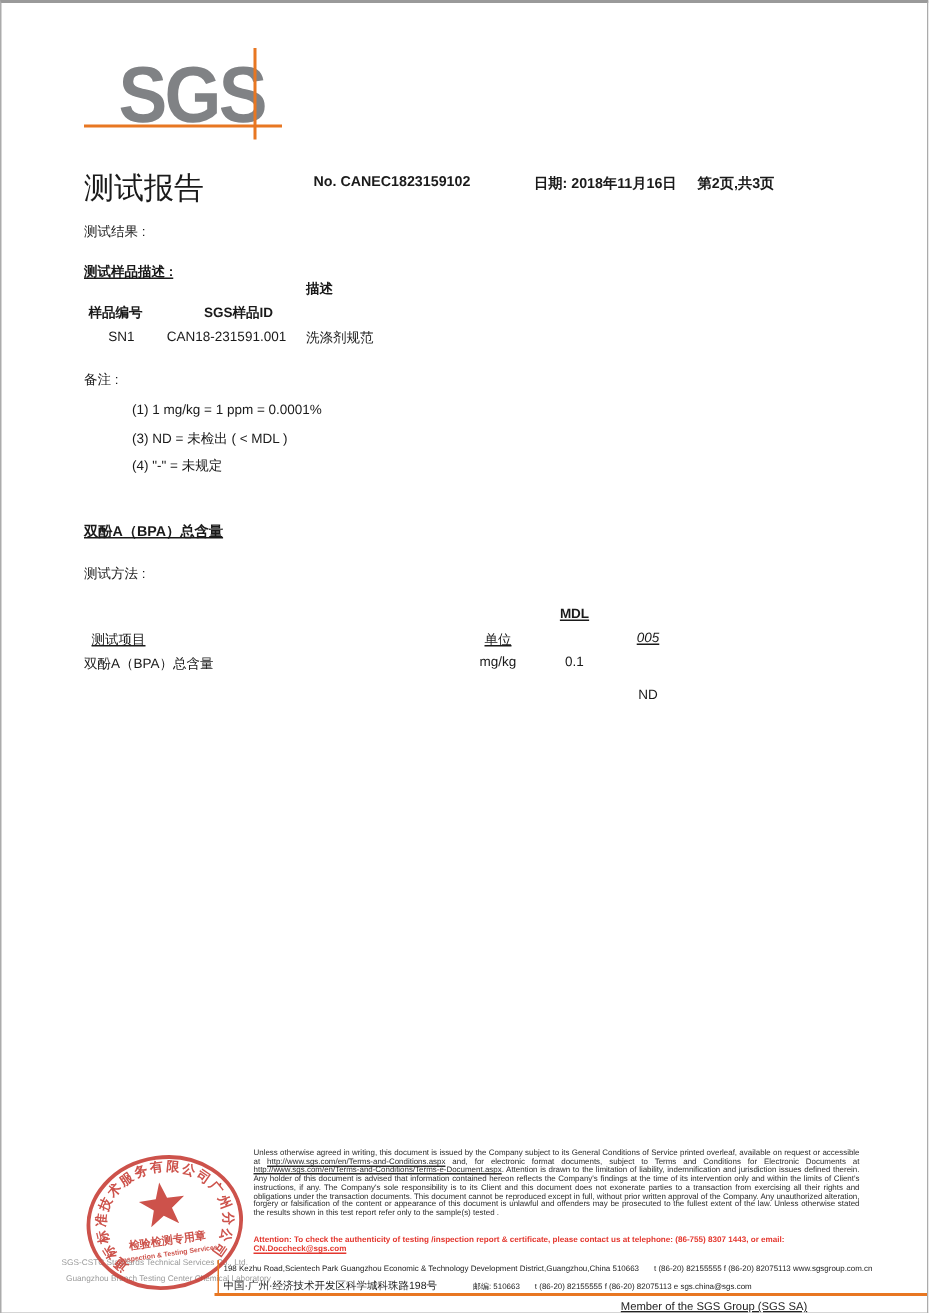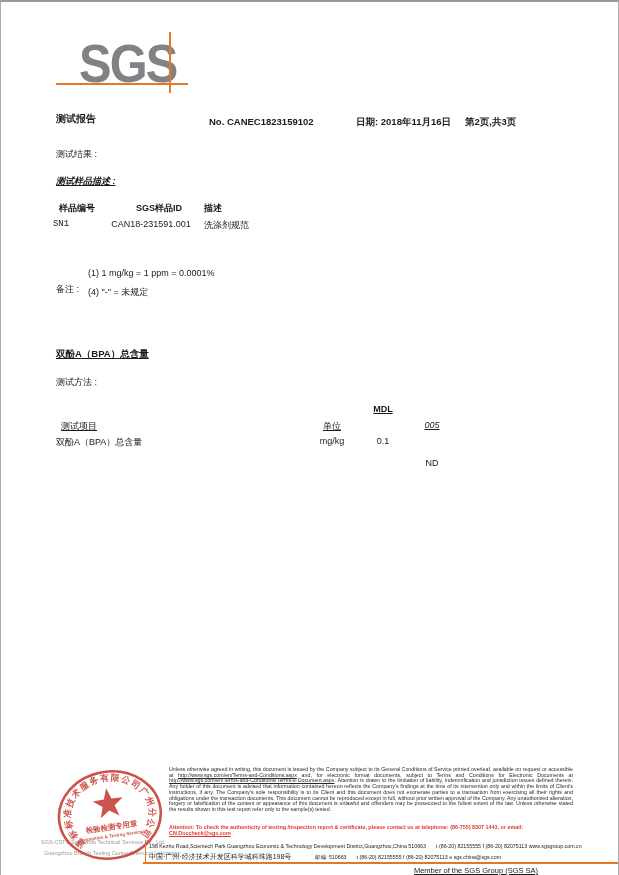--- a/index.html
+++ b/index.html
@@ -7,21 +7,21 @@
     position:relative;width:617px;height:873px;background:#fff;
     border:1px solid #ababab;border-top:2px solid #9a9a9a;
     font-family:"Liberation Sans",sans-serif;color:#1a1a1a;overflow:hidden;
   }
   .abs{position:absolute;}
   
   .logo-text{font-weight:bold;color:#808285;font-size:53px;line-height:1;
     letter-spacing:-2px;transform:scaleX(0.92);transform-origin:left top;}
   .oline{background:#e87722;}
   
-  .title{font-size:10px;font-weight:bold;}
+  .title{font-size:20px;font-weight:normal;}
   .hmeta{font-size:9.5px;font-weight:bold;}
   
   .t9{font-size:9px;}
   .bold{font-weight:bold;}
   .ul{text-decoration:underline;}
   .center{text-align:center;}
   .italic{font-style:italic;}
   .remarks div{line-height:18.5px;}
   .method{width:464px;line-height:17.5px;font-size:9px;text-align:justify;}
   
@@ -46,33 +46,34 @@
   <div class="abs oline" style="left:55px;top:81px;width:132px;height:1.5px;"></div>
   <div class="abs oline" style="left:168px;top:30px;width:1.5px;height:61px;"></div>
 
   <div class="abs title" style="left:55px;top:110px;">测试报告</div>
   <div class="abs hmeta" style="left:208px;top:114px;">No. CANEC1823159102</div>
   <div class="abs hmeta" style="left:355px;top:114px;">日期: 2018年11月16日</div>
   <div class="abs hmeta" style="left:464px;top:114px;">第2页,共3页</div>
 
   <div class="abs t9" style="left:55px;top:146px;">测试结果 :</div>
 
-  <div class="abs t9 bold ul" style="left:55px;top:173px;font-style:italic;">测试样品描述 :</div>
+  <div class="abs t9 bold ul" style="left:55px;top:173px;">测试样品描述 :</div>
 
   <div class="abs t9 bold center" style="left:48px;top:200px;width:56px;">样品编号</div>
   <div class="abs t9 bold center" style="left:116px;top:200px;width:84px;">SGS样品ID</div>
-  <div class="abs t9 bold" style="left:203px;top:200px;">描述</div>
+  <div class="abs t9 bold" style="left:203px;top:184px;">描述</div>
 
-  <div class="abs t9 center" style="left:32px;top:217px;width:56px;font-family:Liberation Mono, monospace;">SN1</div>
+  <div class="abs t9 center" style="left:52px;top:217px;width:56px;">SN1</div>
   <div class="abs t9 center" style="left:108px;top:217px;width:84px;">CAN18-231591.001</div>
   <div class="abs t9" style="left:203px;top:217px;">洗涤剂规范</div>
 
-  <div class="abs t9" style="left:55px;top:245px;margin-top:36px;">备注 :</div>
+  <div class="abs t9" style="left:55px;top:245px;">备注 :</div>
   <div class="abs t9 remarks" style="left:87px;top:262px;">
     <div>(1) 1 mg/kg = 1 ppm = 0.0001%</div>
+    <div>(3) ND = 未检出 ( &lt; MDL )</div>
     <div>(4) "-" = 未规定</div>
   </div>
 
   <div class="abs t9 bold ul" style="left:55px;top:346px;font-size:9.5px;">双酚A（BPA）总含量</div>
   <div class="abs t9" style="left:55px;top:374px;">测试方法 :</div>
 
   <div class="abs t9 ul" style="left:60px;top:418px;">测试项目</div>
   <div class="abs t9 ul center" style="left:305px;top:418px;width:52px;">单位</div>
   <div class="abs t9 ul center bold" style="left:358px;top:402px;width:48px;">MDL</div>
   <div class="abs t9 ul center italic" style="left:406px;top:418px;width:50px;">005</div>

